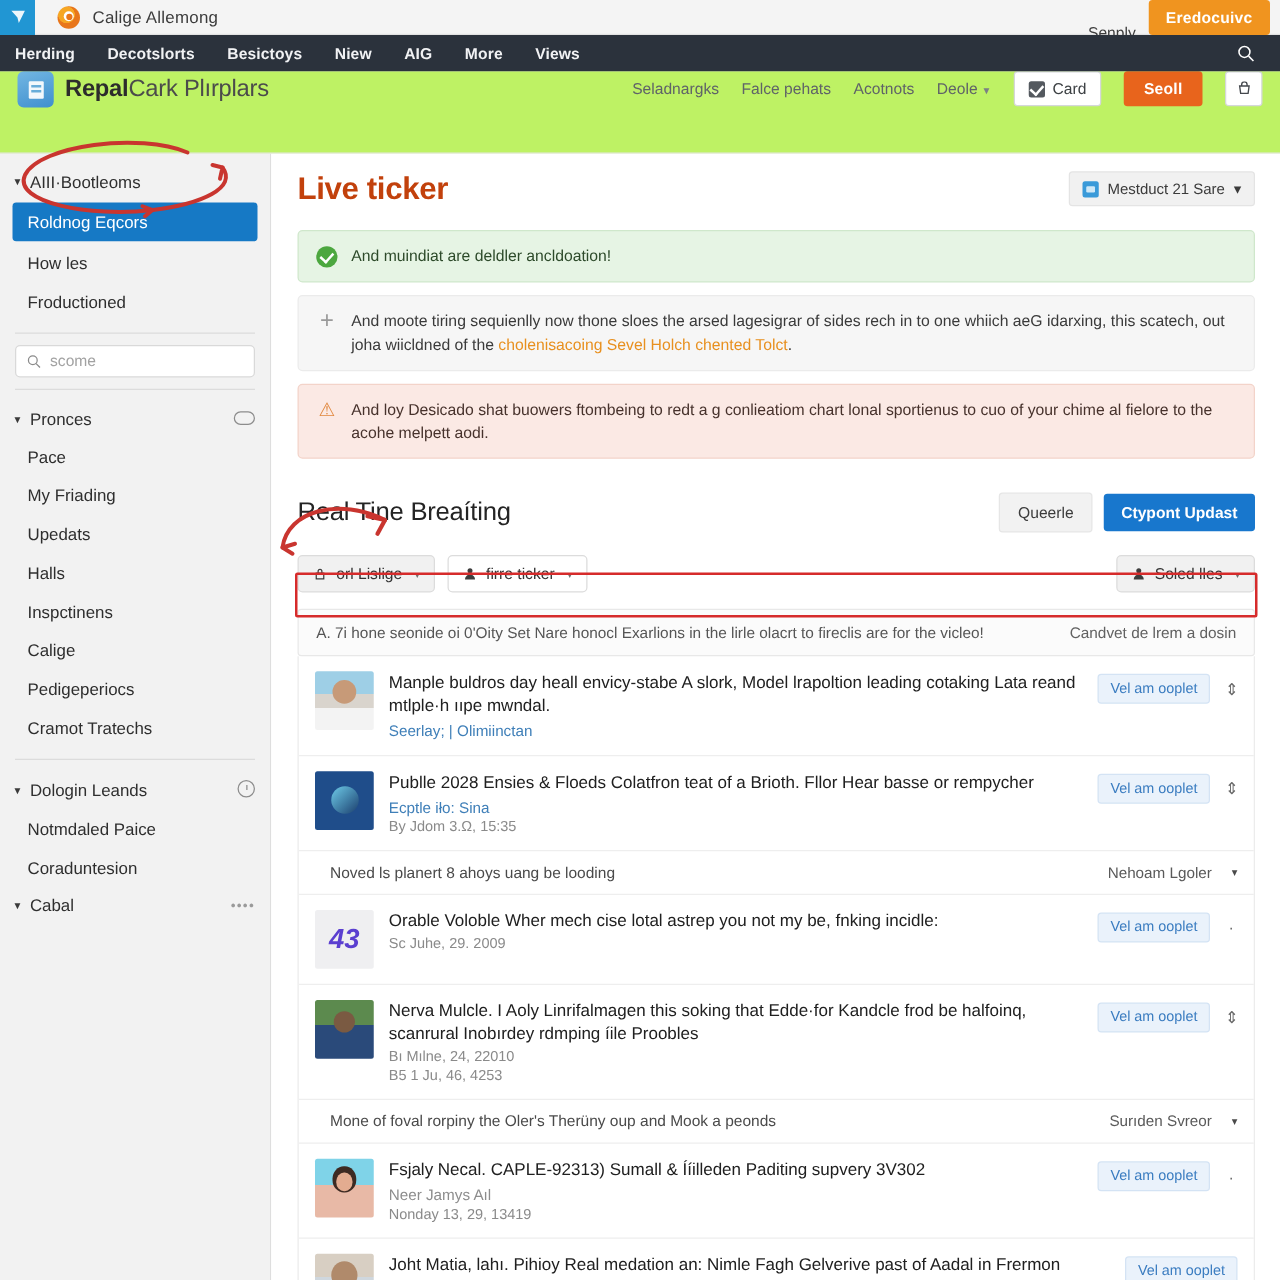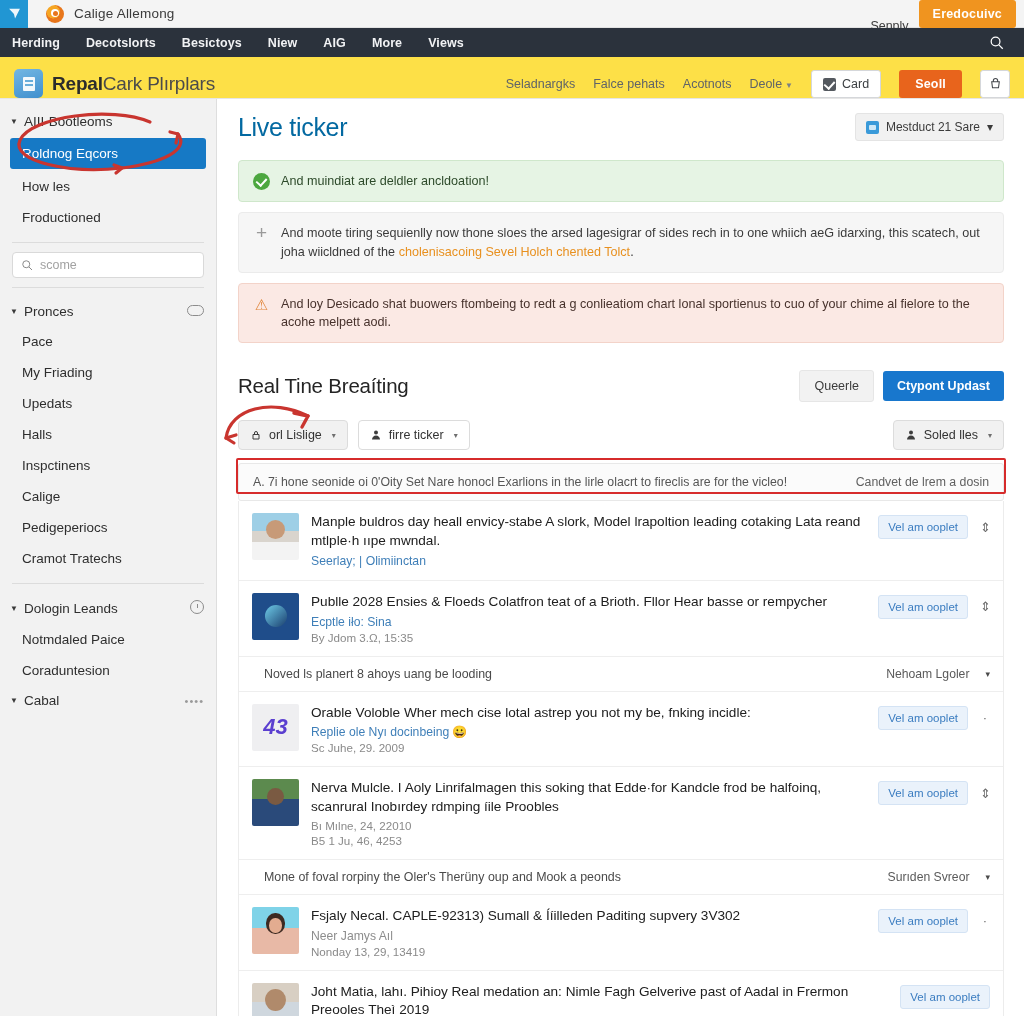--- a/index.html
+++ b/index.html
@@ -51,22 +51,22 @@
   }
   .darkbar .nav-item {
     color: #f1f2f4; font-size: 12.5px; font-weight: 700; margin-right: 26px;
     letter-spacing: .1px; white-space: nowrap;
   }
   .darkbar .nav-search { margin-left: auto; display: flex; align-items: center; padding-right: 8px; }
   .darkbar .nav-search svg { width: 15px; height: 15px; stroke: #ffffff; fill: none; stroke-width: 2; }
 
   
   .whitehead {
-    height: 42px; background: #fde047; border-bottom: 1px solid #e6e6e6;
-    display: flex; align-items: flex-end; padding: 0 14px;
+    height: 66px; background: #bef264; border-bottom: 1px solid #e6e6e6;
+    display: flex; align-items: flex-start; padding: 0 14px;
   }
   .brand { display: flex; align-items: center; gap: 9px; }
   .brand-logo {
     width: 29px; height: 29px; border-radius: 5px;
     background: linear-gradient(160deg,#73b7e3,#3f8fce);
     display:flex; align-items:center; justify-content:center;
   }
   .brand-logo .glyph {
     width: 12px; height: 14px; background: #ffffff; border-radius: 1px; opacity: .93;
     position: relative;
@@ -132,21 +132,21 @@
   .sb-search {
     margin: 6px 12px 2px; background:#fff; border:1px solid #d9d9d9; border-radius:4px;
     height: 26px; display:flex; align-items:center; padding: 0 8px; gap:7px;
   }
   .sb-search svg { width:12px;height:12px; stroke:#8a8a8a; fill:none; stroke-width:2; }
   .sb-search .ph { font-size:12.5px; color:#a2a2a2; }
 
   
   .main { flex: 1; background:#ffffff; padding: 14px 20px 0 21px; overflow: hidden; position: relative; }
   .main-head { display:flex; align-items:flex-start; }
-  .page-title { font-size: 25px; color:#0369a1; font-weight: 400; letter-spacing: -.3px; }
+  .page-title { font-size: 25px; color:#c2410c; font-weight: 700; letter-spacing: -.3px; }
   .ver-pill {
     margin-left:auto; background:#f1f1f1; border:1px solid #e4e4e4; border-radius:3px;
     padding: 6px 10px; font-size:12px; color:#3b3b3b; display:flex; align-items:center; gap:7px;
   }
   .ver-pill .sq { width:13px;height:13px;background:#3a9ad9;border-radius:2px; position:relative;}
   .ver-pill .sq::after{content:"";position:absolute;left:3px;top:4px;width:7px;height:5px;background:#cfe8f7;border-radius:1px;}
 
   .alert { border-radius:4px; padding: 11px 14px; display:flex; gap:11px; font-size:12.6px; line-height:1.45; }
   .alert.success { background:#e6f4e4; border:1px solid #cfe7cb; color:#2d4a2a; margin-top:18px; align-items:center; }
   .alert.info    { background:#f6f6f6; border:1px solid #ebebeb; color:#3a3a3a; margin-top:10px; }
@@ -423,21 +423,20 @@
           <span class="sub-right">
             <span>Nehoam Lgoler</span>
             <span class="caret">▾</span>
           </span>
         </div>
 
         <div class="row">
           <div class="avatar av3">43</div>
           <div class="row-main">
             <div class="row-title">Orable Voloble Wher mech cise lotal astrep you not my be, fnking incidle:</div>
-            <div class="row-sub">Replie ole Nyı docinbeing 😀</div>
             <div class="row-meta">Sc Juhe, 29. 2009</div>
           </div>
           <div class="row-actions">
             <span class="btn-chip">Vel am ooplet</span>
             <span class="kebab">·</span>
           </div>
         </div>
 
         <div class="row">
           <div class="avatar av4"></div>

